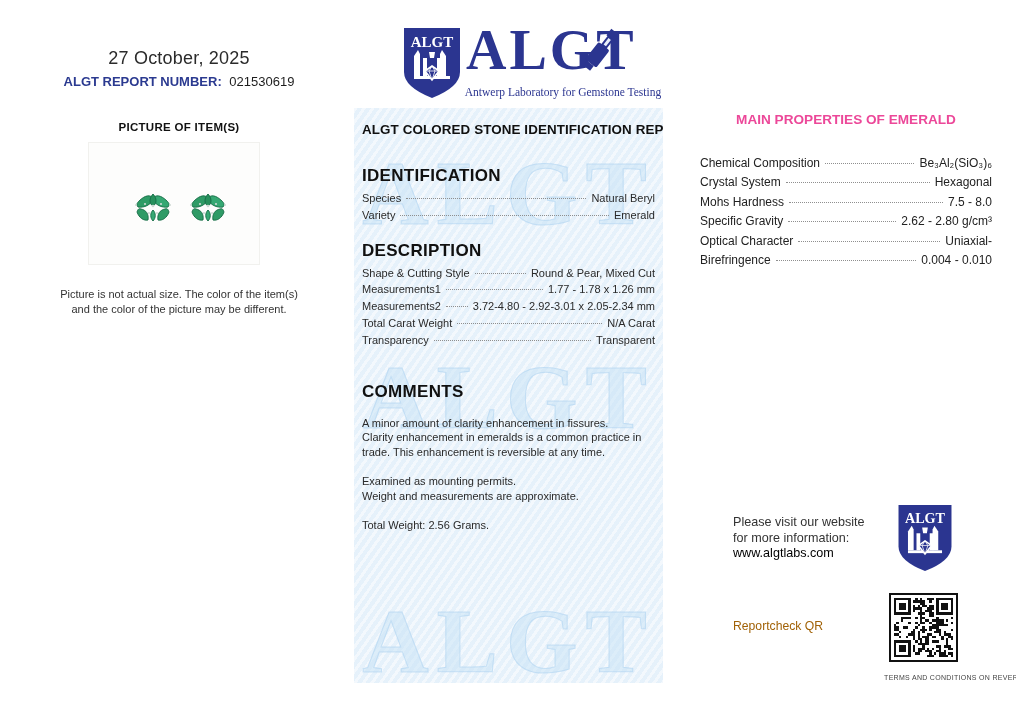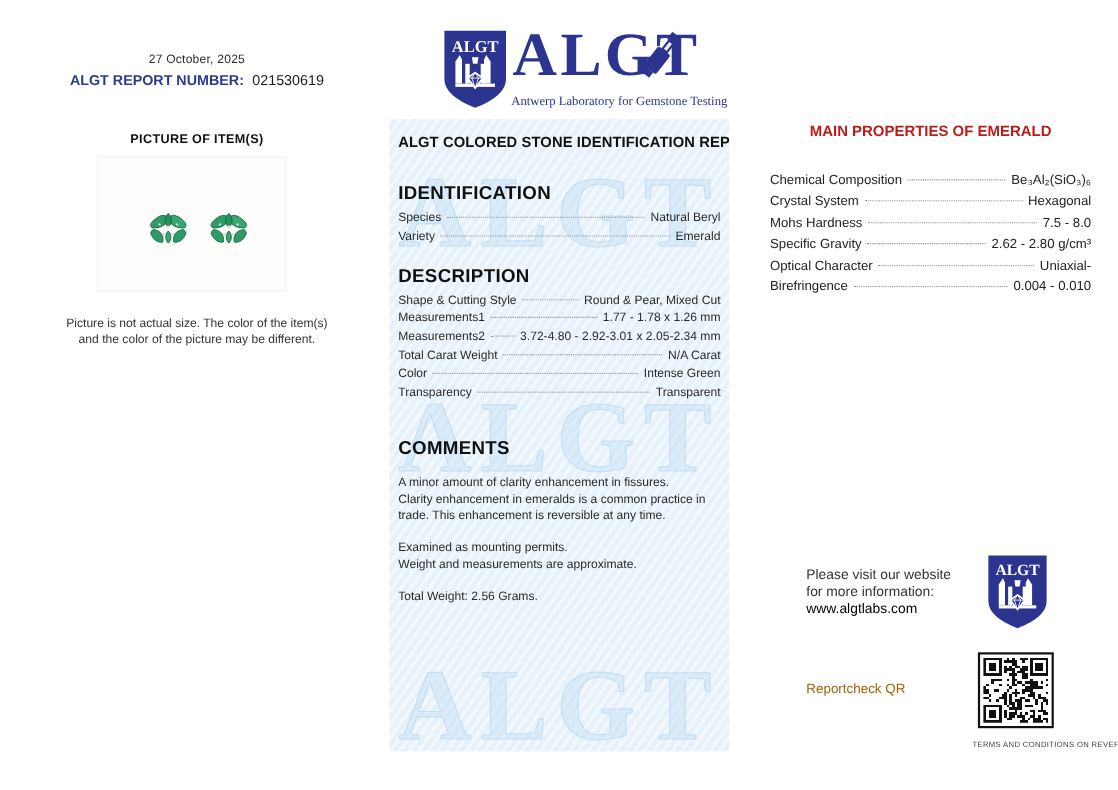--- a/index.html
+++ b/index.html
@@ -4,21 +4,21 @@
 <style>
   * { margin:0; padding:0; box-sizing:border-box; }
   html,body { background:#ffffff; }
   .page {
     position:relative; width:1016px; height:718px; background:#ffffff;
     font-family:"Liberation Sans", sans-serif; color:#222; overflow:hidden;
   }
 
   
   .hdr-left { position:absolute; left:58px; top:48px; width:242px; text-align:center; }
-  .hdr-date { font-size:11px; color:#2b2b2b; letter-spacing:0.2px; }
+  .hdr-date { font-size:18px; color:#2b2b2b; letter-spacing:0.2px; }
   .hdr-repnum { margin-top:5px; font-size:13px; white-space:nowrap; }
   .hdr-repnum .lbl { color:#2b3a90; font-weight:bold;text-align:right; }
   .hdr-repnum .val { color:#1d1d1d; margin-left:4px; }
 
   
   .logo { position:absolute; left:400px; top:24px; width:270px; height:80px; }
   .logo-shield { position:absolute; left:2px; top:2px; }
   .logo-word {
     position:absolute; left:66px; top:-6px;
     font-family:"Liberation Serif", serif; font-weight:bold;
@@ -62,21 +62,21 @@
 
   .dotrow { display:flex; align-items:baseline; font-size:11px; color:#2a2a2a; line-height:16.8px; }
   .dotrow .lbl { white-space:nowrap; }
   .dotrow .dots { flex:1; margin:0 5px; border-bottom:1.3px dotted #8f8f8f; transform:translateY(-3px); min-width:8px; }
   .dotrow .val { white-space:nowrap; }
 
   .comm-line { font-size:11px; color:#2a2a2a; line-height:14.7px; min-height:14.7px; }
 
   
   .props { position:absolute; left:700px; top:112px; width:292px; }
-  .props-title { text-align:center; font-size:13.6px; font-weight:bold; color:#b91c1c; margin-bottom:27px; white-space:nowrap; }
+  .props-title { text-align:center; font-size:13.6px; font-weight:bold; color:#ec4899; margin-bottom:27px; white-space:nowrap; }
   .props .dotrow { font-size:12px; line-height:19.4px; color:#222; }
 
   
   .site-block { position:absolute; left:733px; top:515px; font-size:12.6px; color:#333; line-height:15.5px; }
   .site-block a { color:#000000; text-decoration:none; }
   .foot-shield { position:absolute; left:896px; top:503px; }
   .reportcheck { position:absolute; left:733px; top:619px; font-size:12.2px; color:#a16207; }
   .qr-box { position:absolute; left:889px; top:593px; width:69px; height:69px;
     border:2px solid #111; background:#fff; padding:3px; }
   .terms { position:absolute; left:856px; top:674px; width:200px; text-align:center;
@@ -201,25 +201,20 @@
             <span class="dots"></span>
             <span class="val">3.72-4.80 - 2.92-3.01 x 2.05-2.34 mm</span>
           </div>
 
           <div class="dotrow">
             <span class="lbl">Total Carat Weight</span>
             <span class="dots"></span>
             <span class="val">N/A Carat</span>
           </div>
 
-          <div class="dotrow">
-            <span class="lbl">Color</span>
-            <span class="dots"></span>
-            <span class="val">Intense Green</span>
-          </div>
 
           <div class="dotrow">
             <span class="lbl">Transparency</span>
             <span class="dots"></span>
             <span class="val">Transparent</span>
           </div>
         </div>
 
       <div class="sec-head comm">COMMENTS</div>
       <div>

